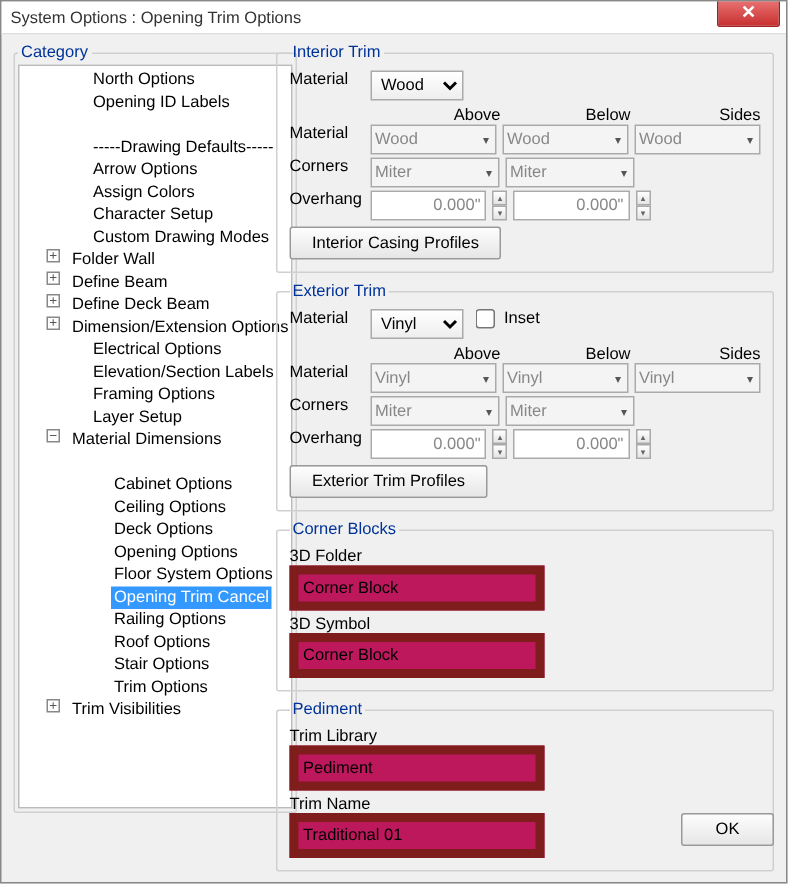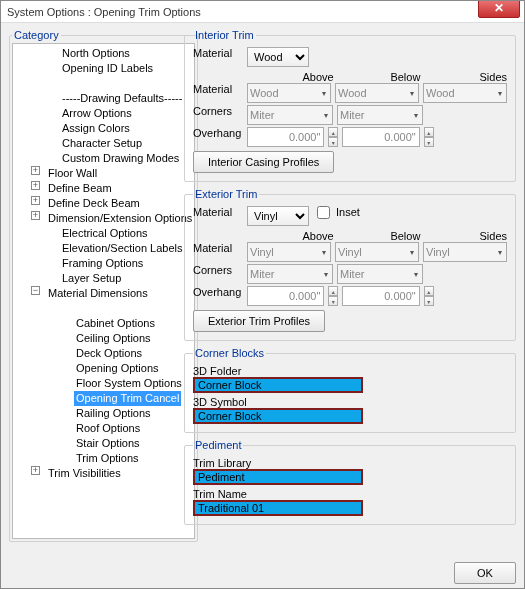--- a/index.html
+++ b/index.html
@@ -28,23 +28,23 @@
   select, .combo { height: 20px; border: 1px solid #aaa; background: linear-gradient(#fff,#eee); padding: 0 2px; }
   select:disabled, .combo.disabled { color: #888; background: #f4f4f4; }
   .combo { display: inline-flex; align-items: center; justify-content: space-between; }
   .combo .arrow { color: #555; font-size: 8px; padding: 0 2px; }
   .val { border: 1px solid #aaa; height: 20px; background: #fff; padding: 0 3px; display: inline-flex; align-items: center; justify-content: flex-end; }
   .val.ro { color: #888; }
   .spin { width: 10px; height: 20px; display: inline-flex; flex-direction: column; }
   .spin .b { flex: 1; border: 1px solid #aaa; background: linear-gradient(#fff,#e4e4e4); font-size: 6px; display: flex; align-items: center; justify-content: center; color: #666; }
   .btn { height: 22px; border: 1px solid #999; border-radius: 2px; background: linear-gradient(#fdfdfd,#e6e6e6); padding: 0 14px; display: inline-flex; align-items: center; justify-content: center; cursor: pointer; }
   .center { display: flex; margin-top: 2px; }
-  input[type=text] { height: 16px; border: 2px solid #7f1d1d; padding: 0 3px; background: #0ea5e9; }
+  input[type=text] { height: 30px; border: 6px solid #7f1d1d; padding: 0 3px; background: #be185d; }
   input[type=checkbox] { width: 13px; height: 13px; margin: 0 2px 0 4px; }
-  .footer { position: absolute; bottom: 4px; right: 8px; display: flex; gap: 6px; padding-left: 44px; }
+  .footer { position: absolute; bottom: 24px; right: 8px; display: flex; gap: 6px; padding-left: 44px; }
   .footer .btn { width: 62px; }
   .combo3 { flex: 1; }
 </style>
 </head>
 <body>
 
 <div class="titlebar">
   <span class="title">System Options : Opening Trim Options</span>
   <div class="close-btn">✕</div>
 </div>
@@ -83,21 +83,21 @@
             <div class="node" style="--ind: 28px;">
               <span class="twisty none"></span>
               <span class="lbl">Character Setup</span>
             </div>
             <div class="node" style="--ind: 28px;">
               <span class="twisty none"></span>
               <span class="lbl">Custom Drawing Modes</span>
             </div>
             <div class="node" style="--ind: 14px;">
               <span class="twisty ">+</span>
-              <span class="lbl">Floor Wall</span>
+              <span class="lbl">Folder Wall</span>
             </div>
             <div class="node" style="--ind: 14px;">
               <span class="twisty ">+</span>
               <span class="lbl">Define Beam</span>
             </div>
             <div class="node" style="--ind: 14px;">
               <span class="twisty ">+</span>
               <span class="lbl">Define Deck Beam</span>
             </div>
             <div class="node" style="--ind: 14px;">

